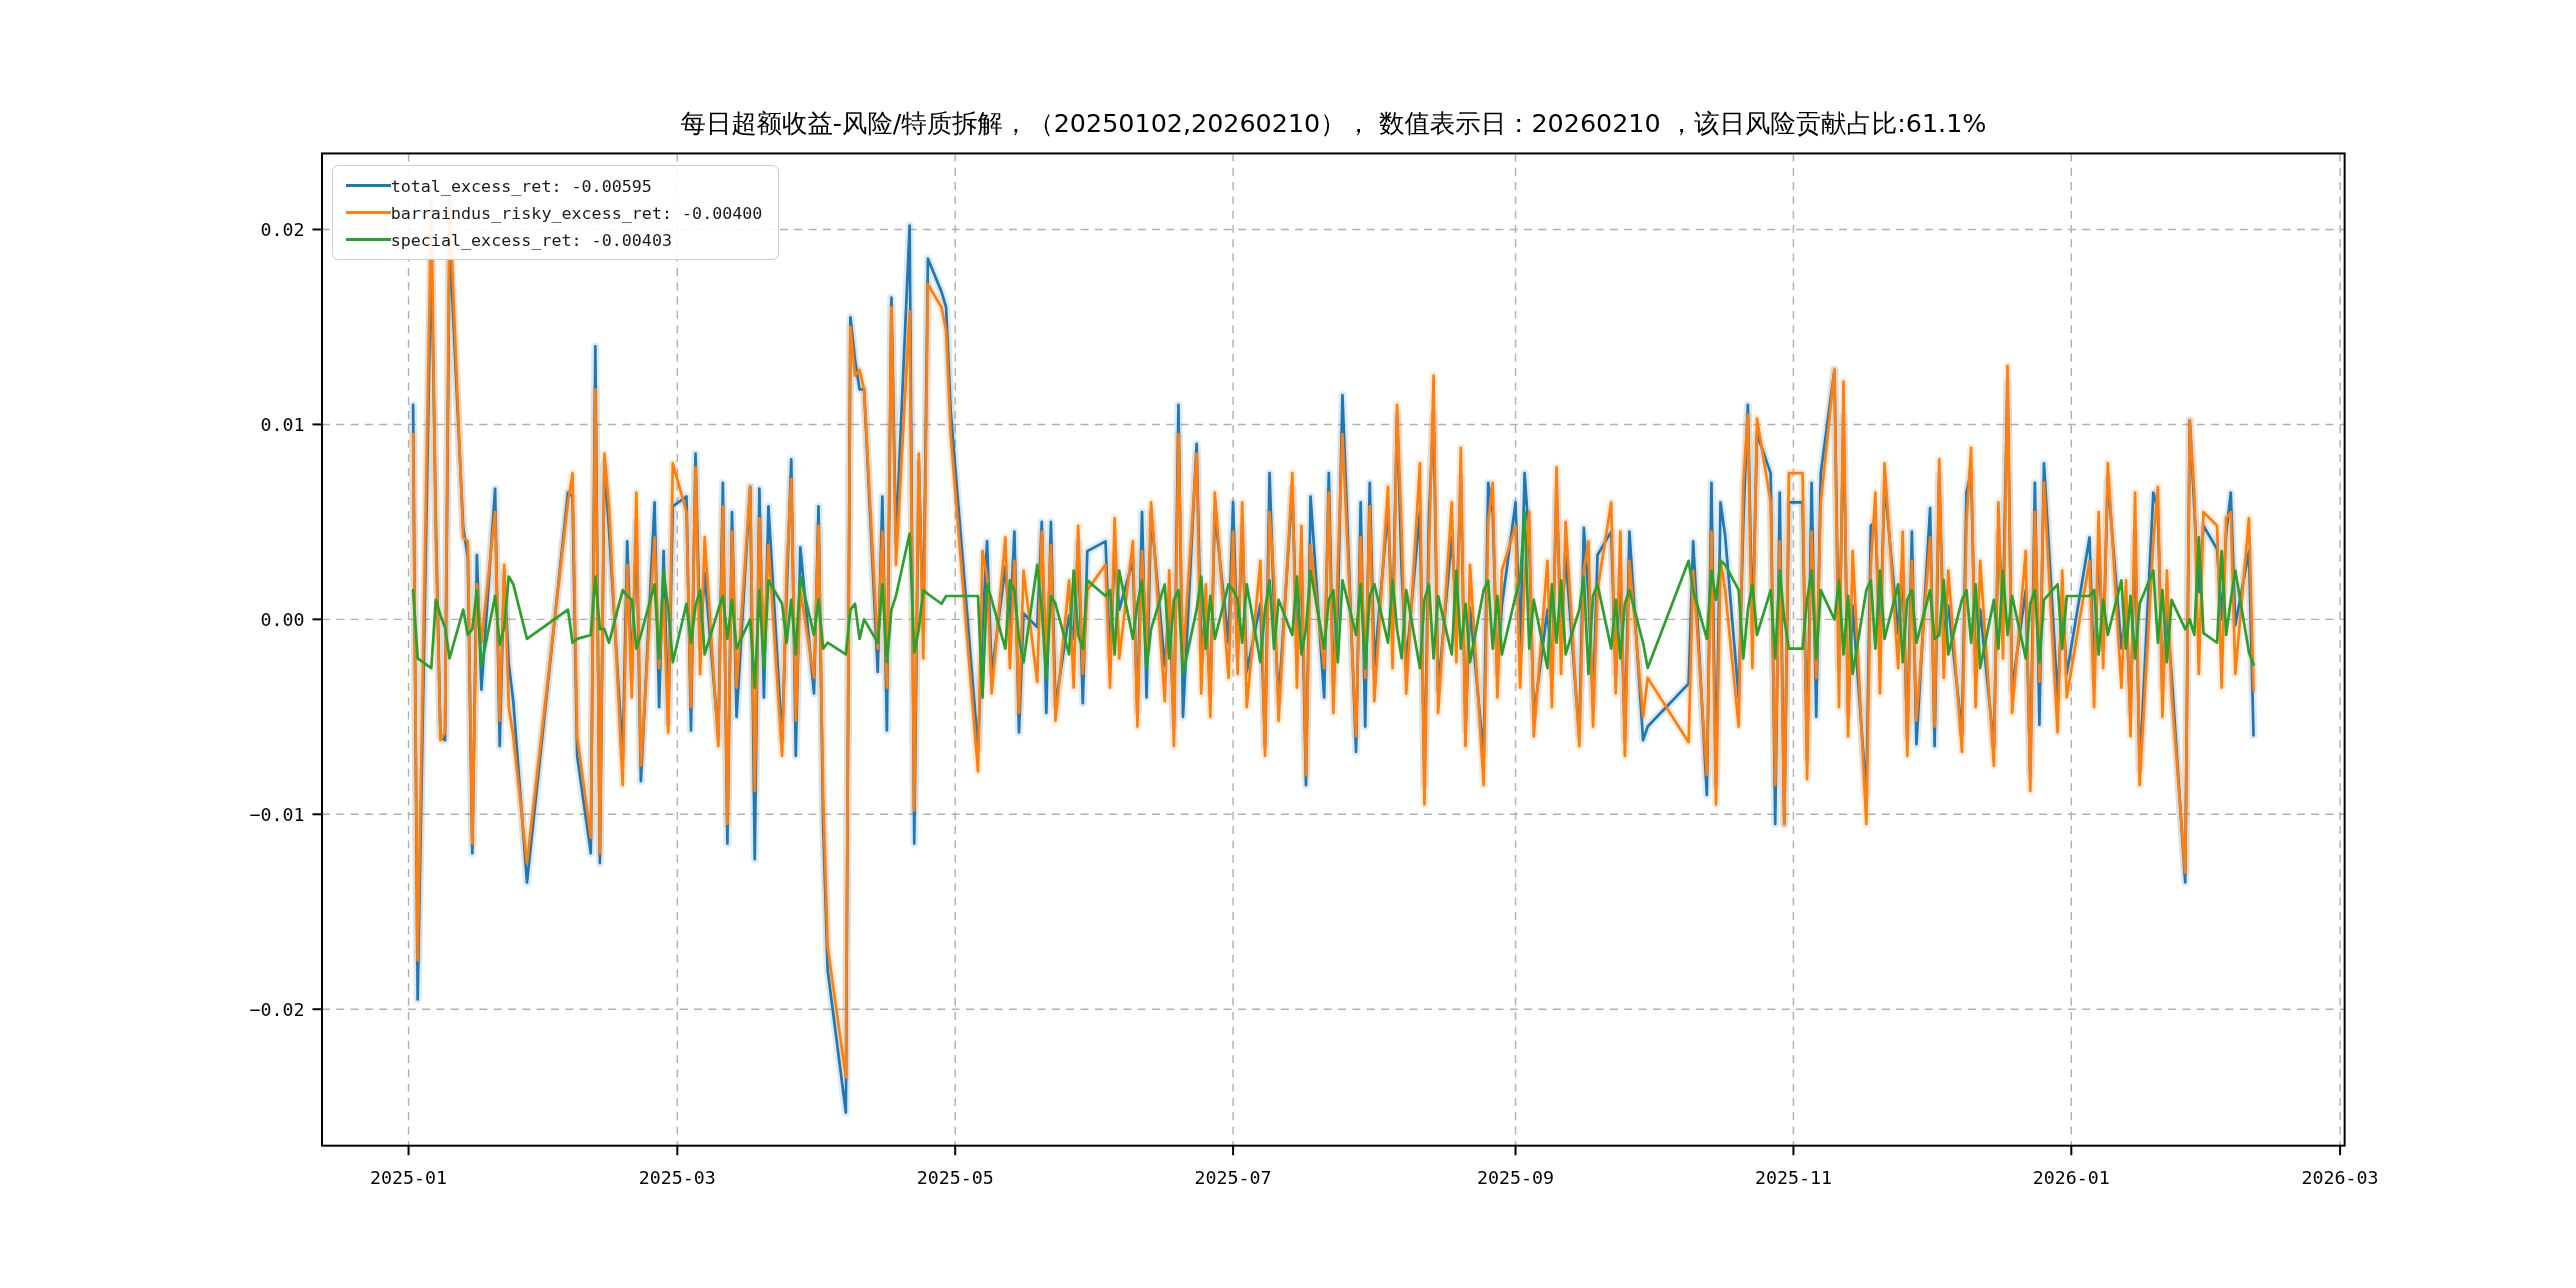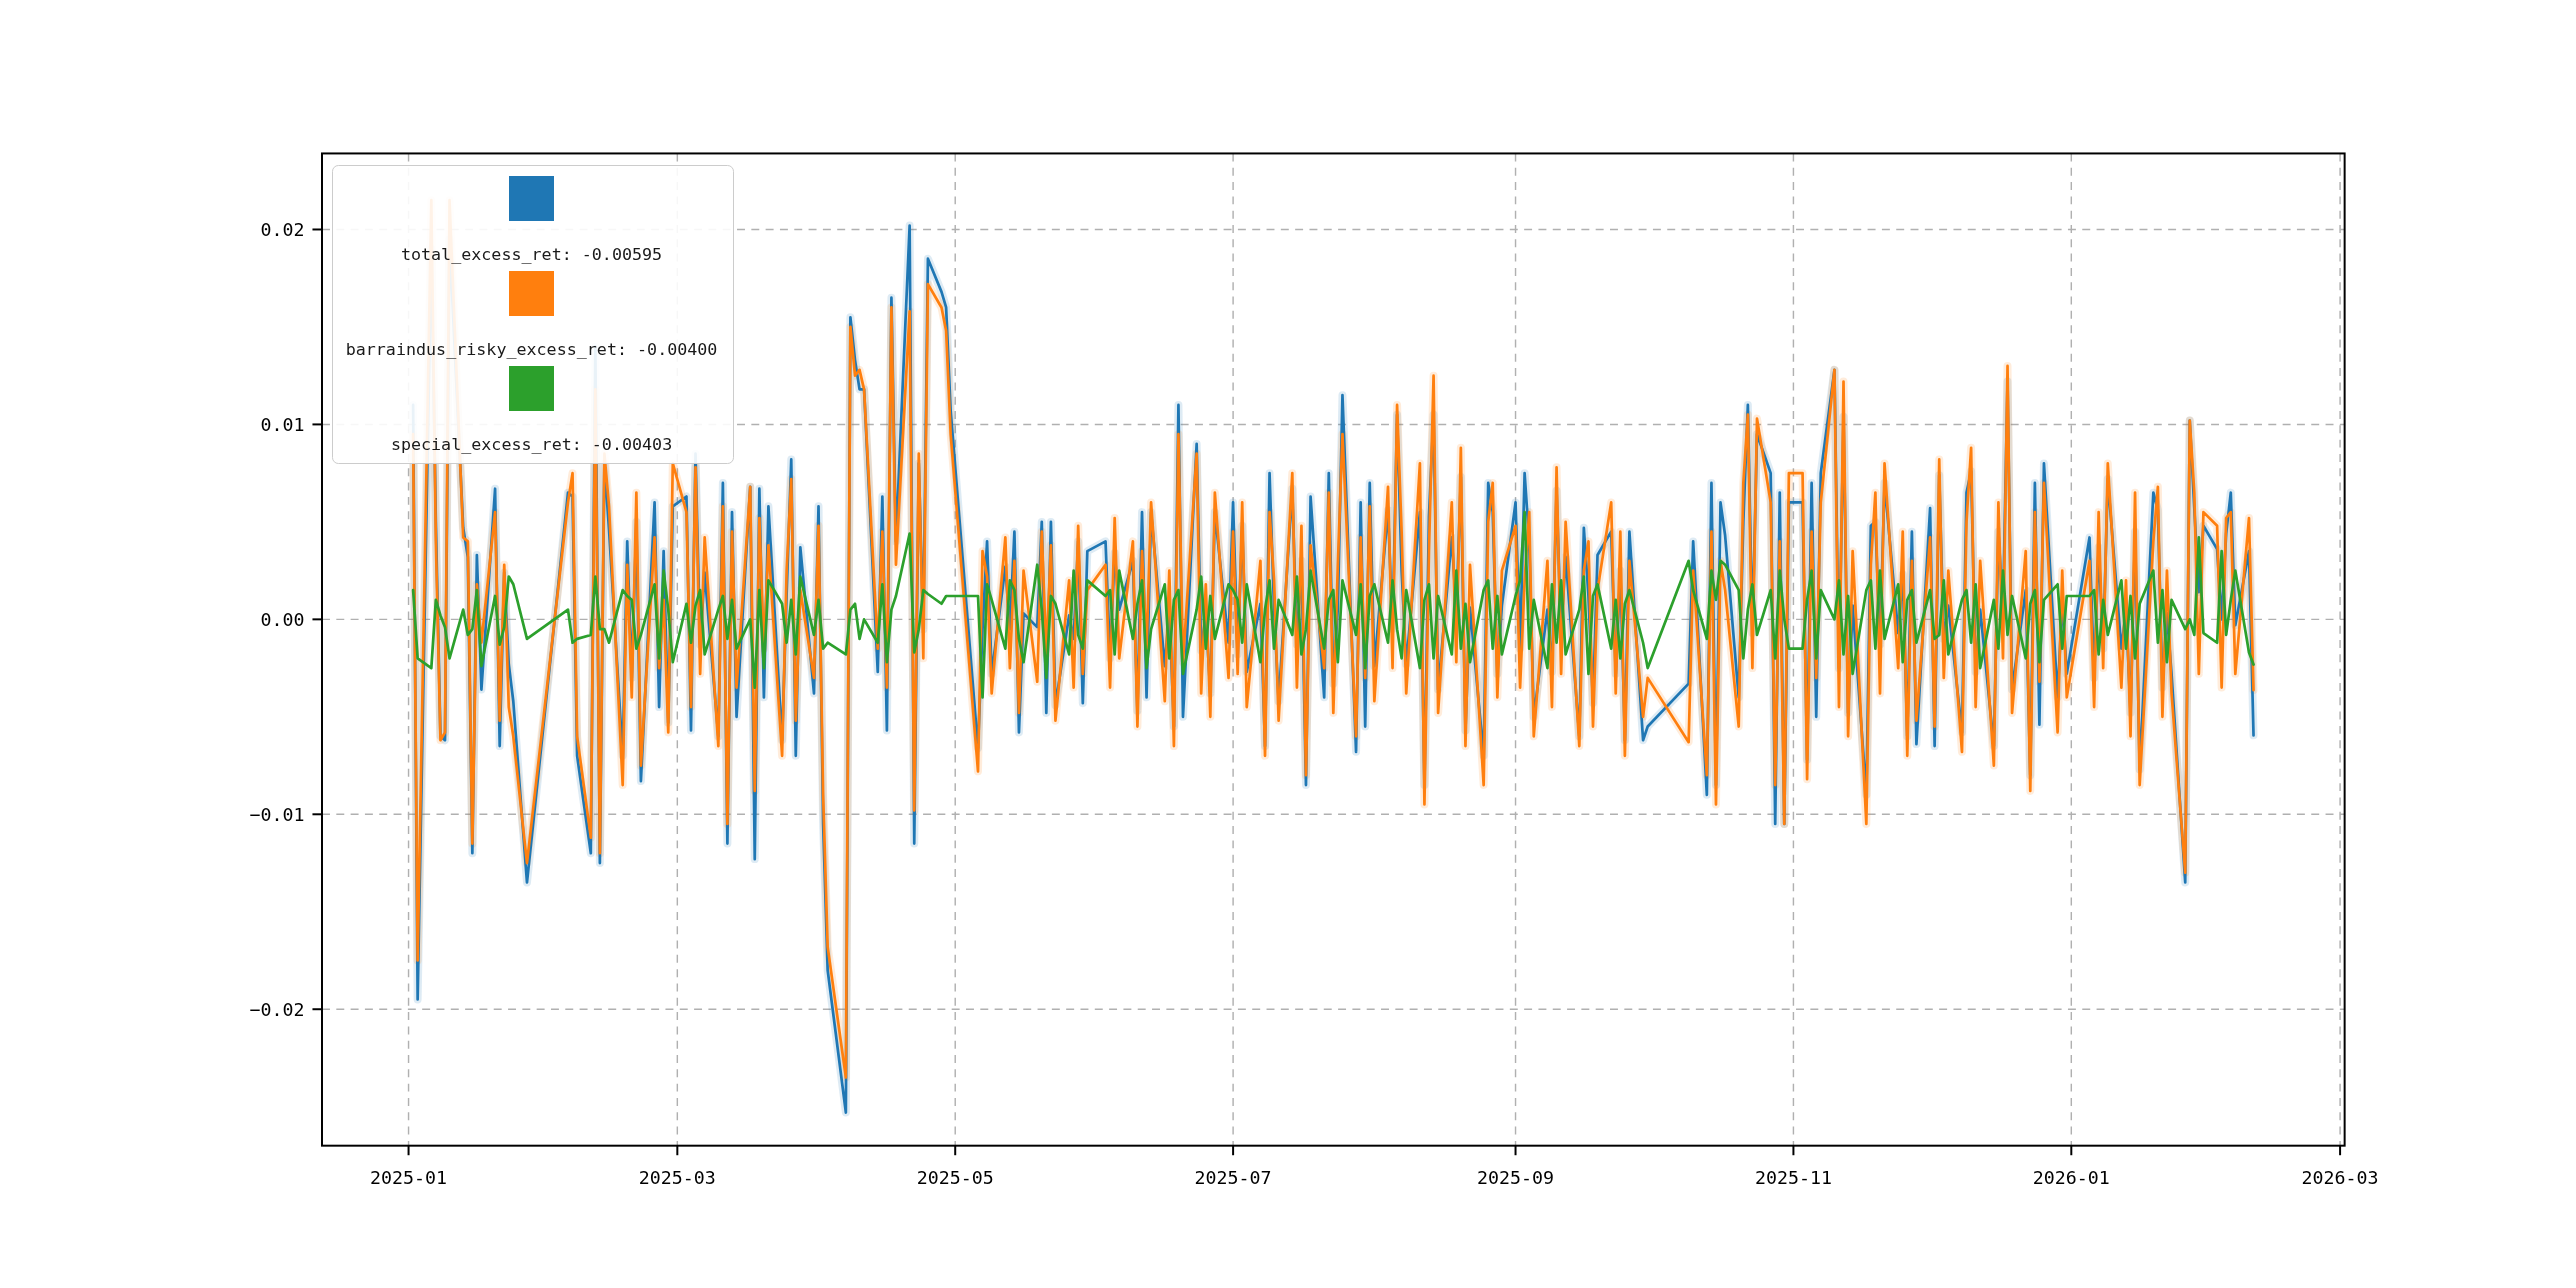--- a/index.html
+++ b/index.html
@@ -5,29 +5,30 @@
   html,body{margin:0;padding:0;background:#ffffff;}
   body{width:2576px;height:1288px;position:relative;overflow:hidden;
        font-family:"DejaVu Sans",sans-serif;}
   #figure{position:absolute;left:0;top:0;width:2576px;height:1288px;background:#ffffff;}
   #chart-title{position:absolute;left:322px;top:107px;width:2023px;text-align:center;
        font-size:25.4px;color:#000000;font-family:"DejaVu Sans",sans-serif;white-space:nowrap;}
   #plot-svg{position:absolute;left:0;top:0;}
   #legend{position:absolute;left:332px;top:165px;background:rgba(255,255,255,0.9);
        border:1.6px solid #cccccc;border-radius:6.4px;padding:9.5px 16px 9.5px 12.7px;
        display:flex;flex-direction:column;gap:7.2px;z-index:5;}
-  .legend-row{display:flex;align-items:center;gap:23px;white-space:nowrap;flex-direction:column;}
+  .legend-row{display:flex;align-items:center;gap:0;white-space:nowrap;}
   .legend-swatch{display:inline-block;width:45px;height:3.2px;flex:0 0 45px;}
   .legend-label{font-family:"DejaVu Sans Mono",monospace;font-size:16.7px;color:#1a1a1a;}
   text{font-family:"DejaVu Sans Mono",monospace;}
 </style>
 </head>
 <body>
 
 <div id="figure">
+  <div id="chart-title">每日超额收益-风险/特质拆解，（20250102,20260210）， 数值表示日：20260210 ，该日风险贡献占比:61.1%</div>
   <svg id="plot-svg" width="2576" height="1288" viewBox="0 0 3240 1620">
       <g>
         <line x1="513.8648648648649" y1="193" x2="513.8648648648649" y2="1441" stroke="#b0b0b0" stroke-width="1.8" stroke-dasharray="10 8"></line>
         <line x1="851.918918918919" y1="193" x2="851.918918918919" y2="1441" stroke="#b0b0b0" stroke-width="1.8" stroke-dasharray="10 8"></line>
         <line x1="1201.4324324324325" y1="193" x2="1201.4324324324325" y2="1441" stroke="#b0b0b0" stroke-width="1.8" stroke-dasharray="10 8"></line>
         <line x1="1550.945945945946" y1="193" x2="1550.945945945946" y2="1441" stroke="#b0b0b0" stroke-width="1.8" stroke-dasharray="10 8"></line>
         <line x1="1906.1891891891892" y1="193" x2="1906.1891891891892" y2="1441" stroke="#b0b0b0" stroke-width="1.8" stroke-dasharray="10 8"></line>
         <line x1="2255.7027027027025" y1="193" x2="2255.7027027027025" y2="1441" stroke="#b0b0b0" stroke-width="1.8" stroke-dasharray="10 8"></line>
         <line x1="2605.2162162162163" y1="193" x2="2605.2162162162163" y2="1441" stroke="#b0b0b0" stroke-width="1.8" stroke-dasharray="10 8"></line>
         <line x1="2943.2702702702704" y1="193" x2="2943.2702702702704" y2="1441" stroke="#b0b0b0" stroke-width="1.8" stroke-dasharray="10 8"></line>

